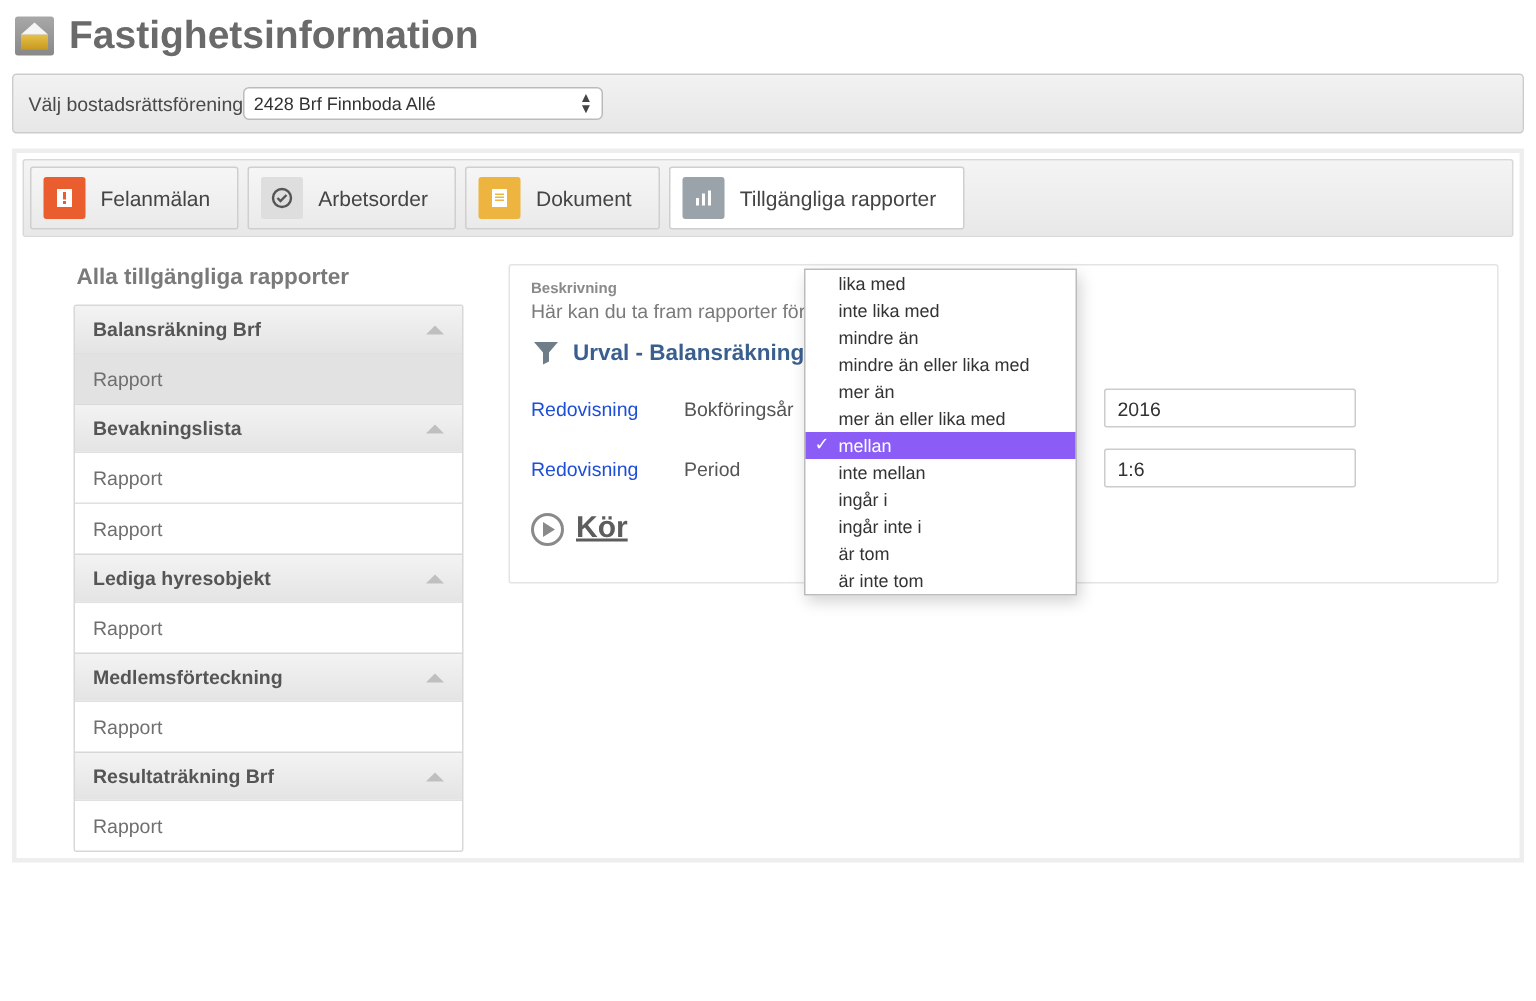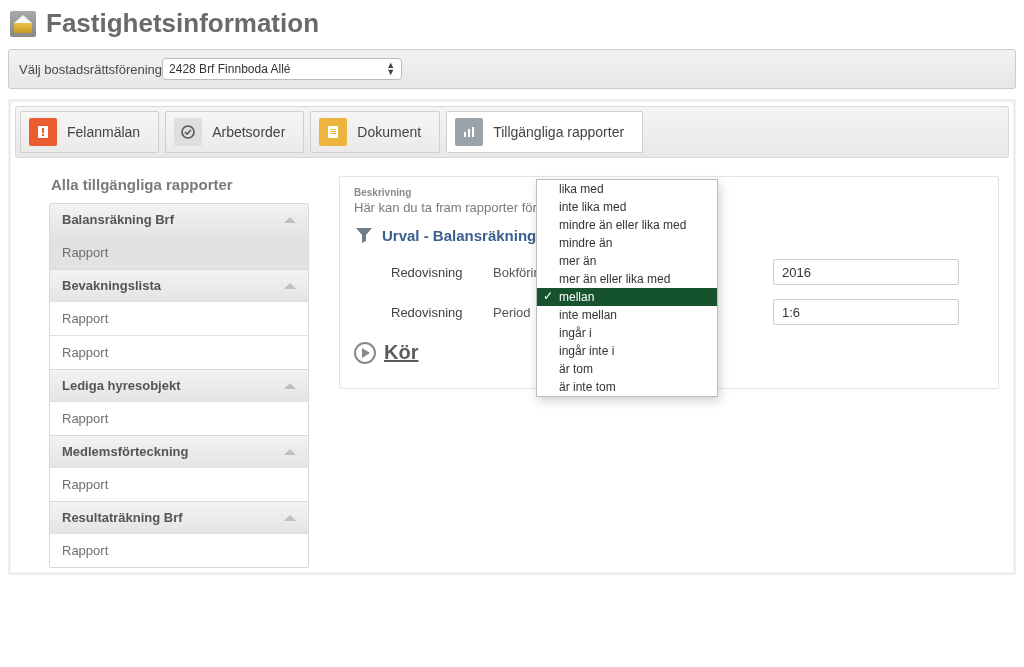--- a/index.html
+++ b/index.html
@@ -135,26 +135,26 @@
   }
   .funnel {
     width:20px; height:20px; margin-right:8px;
   }
   .filter-title { color:#3a5f8f; font-weight:bold; font-size:15px; }
 
   .param-row {
     display:flex; align-items:center;
     margin-top:14px; gap:20px;
   }
-  .param-label1 { width:82px; color:#404040;margin-left:37px; }
+  .param-label1 { width:82px; color:#1d4ed8; }
   .param-label2 { width:90px; color:#555; }
   .param-spacer { width: 150px; }
   .param-input {
     border:1px solid #ccc; border-radius:2px;
-    height:26px; padding:0 8px; width:186px;
+    height:26px; padding:0 8px; width:168px;
     color:#333; font-size:13px;
   }
 
   .run-row {
     display:flex; align-items:center; margin-top:16px; gap:8px;
   }
   .play-icon {
     width:22px; height:22px; border:2px solid #8a8a8a; border-radius:50%;
     display:flex; align-items:center; justify-content:center;
   }
@@ -179,21 +179,21 @@
     z-index: 50;
     font-size:12px;
   }
   .dropdown-item {
     padding: 2px 8px 2px 22px;
     color:#333;
     cursor:pointer;
     position:relative;
   }
   .dropdown-item.selected {
-    background:#14532d; color:#fff;
+    background:#8b5cf6; color:#fff;
   }
   .dropdown-item.selected::before {
     content:'✓'; position:absolute; left:6px; top:1px; font-size:12px;
   }
 </style>
 </head>
 <body>
 
 <div class="header-row">
   <div class="logo"></div>
@@ -326,22 +326,22 @@
         </div>
 
         <div class="run-row">
           <span class="play-icon"></span>
           <span class="run-link">Kör</span>
         </div>
 
         <div class="dropdown" id="dropdown">
             <div class="dropdown-item">lika med</div>
             <div class="dropdown-item">inte lika med</div>
+            <div class="dropdown-item">mindre än</div>
             <div class="dropdown-item">mindre än eller lika med</div>
-            <div class="dropdown-item">mindre än</div>
             <div class="dropdown-item">mer än</div>
             <div class="dropdown-item">mer än eller lika med</div>
             <div class="dropdown-item selected">mellan</div>
             <div class="dropdown-item">inte mellan</div>
             <div class="dropdown-item">ingår i</div>
             <div class="dropdown-item">ingår inte i</div>
             <div class="dropdown-item">är tom</div>
             <div class="dropdown-item">är inte tom</div>
           </div>
       </div>

